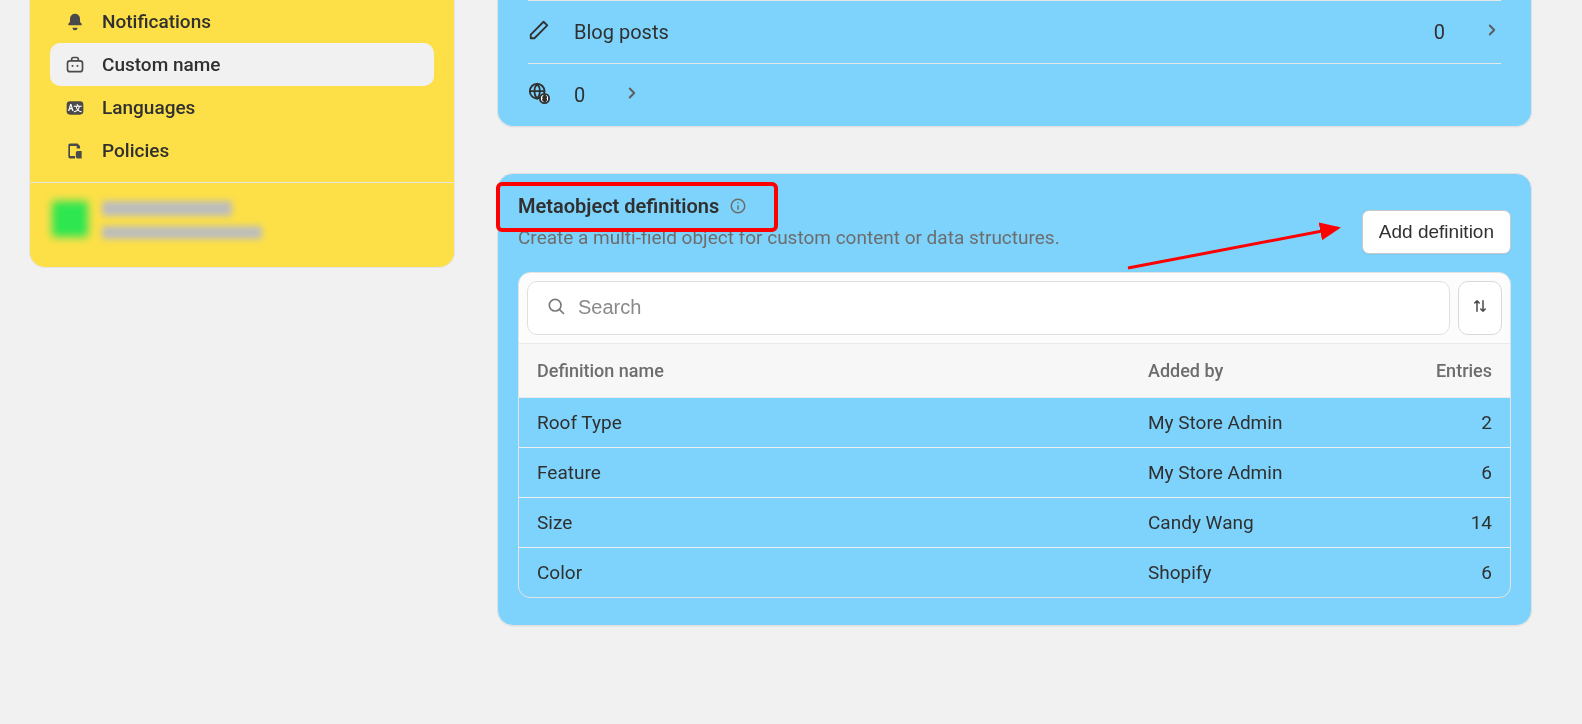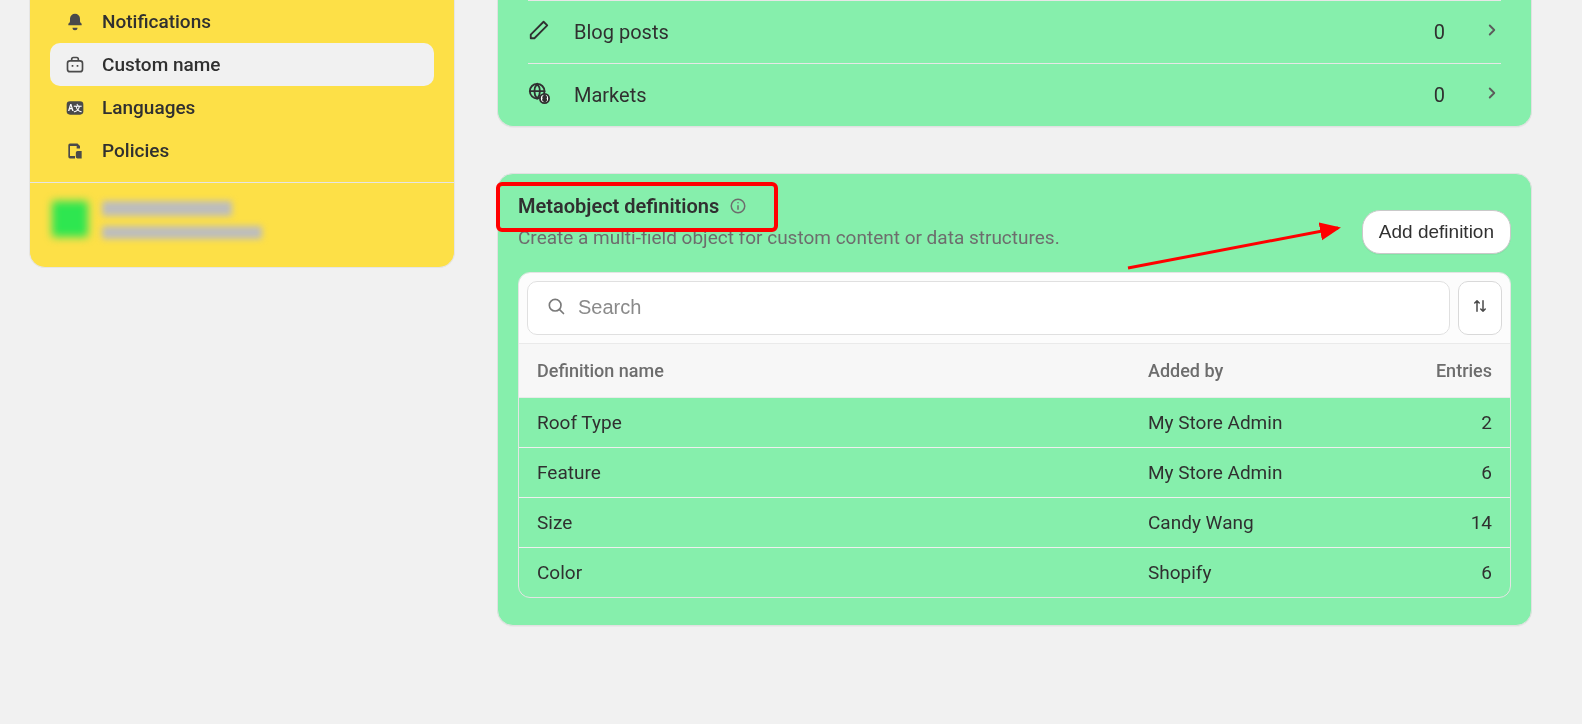--- a/index.html
+++ b/index.html
@@ -67,21 +67,21 @@
       filter: blur(3px);
       border-radius: 2px;
     }
     .blur-line.l1 { width: 130px; height: 15px; margin-bottom: 10px; }
     .blur-line.l2 { width: 160px; height: 13px; }
 
     
     .main { position: absolute; left: 497px; top: 0; width: 1035px; }
 
     .card {
-      background: #86efac;
+      background: #7dd3fc;
       border: 1px solid #e1e1e1;
       border-radius: 0 0 16px 16px;
       box-shadow: 0 1px 0 rgba(0,0,0,0.03);
     }
     .card.top { border-top: none; }
 
     .card-section-list {
       padding: 0 30px;
     }
     .list-row {
@@ -125,21 +125,21 @@
     }
     .info-icon { display: inline-flex; }
     .meta-subtitle {
       font-size: 19px;
       color: #6d6d6d;
       margin-top: 8px;
     }
     .add-button {
       background: #ffffff;
       border: 1px solid #c9c9c9;
-      border-radius: 18px;
+      border-radius: 7px;
       padding: 10px 16px;
       font-size: 19px;
       font-weight: 500;
       color: #303030;
       cursor: pointer;
       box-shadow: 0 1px 0 rgba(0,0,0,0.04);
       margin-top: 16px;
     }
 
     .highlight-box {
@@ -301,21 +301,20 @@
 
       <div class="list-row" style="border-bottom:none;">
         <span class="icon">
           <svg width="22" height="22" viewBox="0 0 24 24" fill="none" stroke="#303030" stroke-width="2" stroke-linecap="round" stroke-linejoin="round">
               <circle cx="10" cy="10" r="8"></circle>
               <path d="M2 10h16M10 2a12 12 0 0 1 0 16M10 2a12 12 0 0 0 0 16"></path>
               <circle cx="18" cy="18" r="5" fill="#fff"></circle>
               <text x="18" y="21" text-anchor="middle" font-size="7" fill="#303030" font-weight="bold">$</text>
             </svg>
         </span>
-        <span class="row-label">Markets</span>
         <span class="row-count">0</span>
         <span class="chevron-right-icon">
           <svg width="18" height="18" viewBox="0 0 24 24" fill="none" stroke="currentColor" stroke-width="2.5" stroke-linecap="round" stroke-linejoin="round">
               <polyline points="9 6 15 12 9 18"></polyline>
             </svg>
         </span>
       </div>
 
     </div>
   </div>

